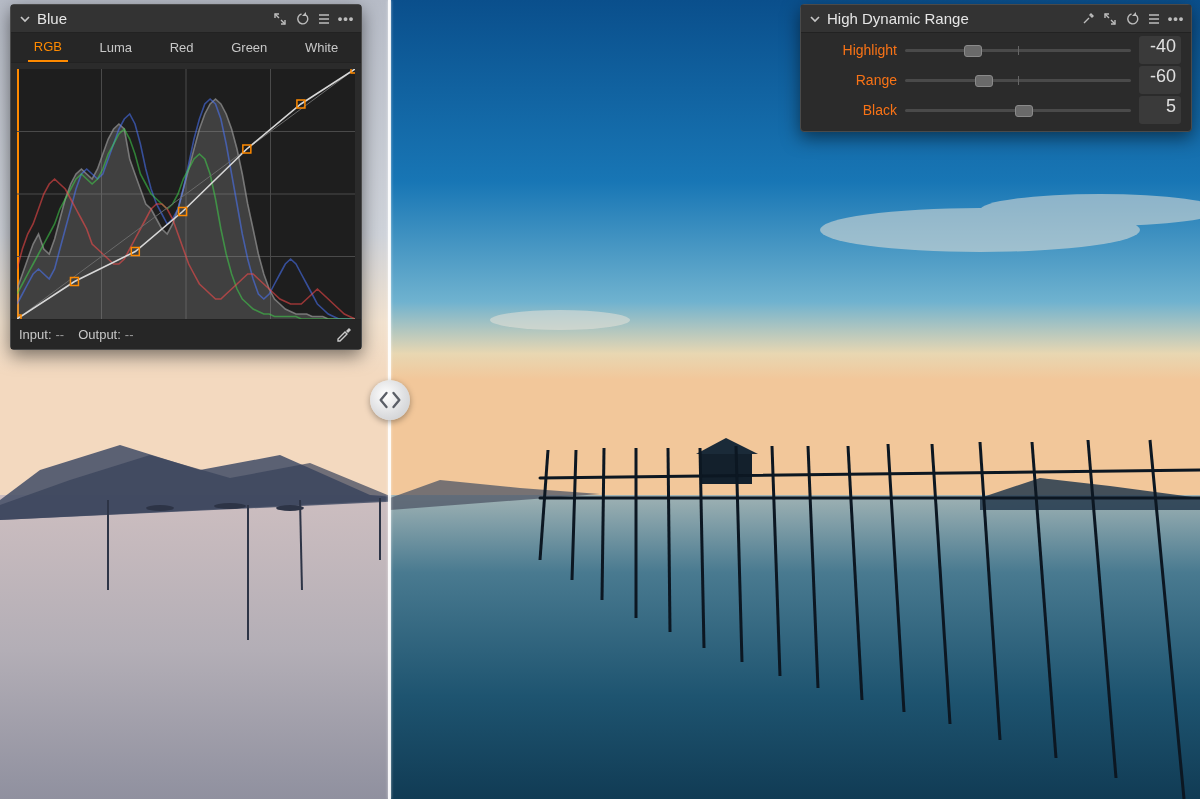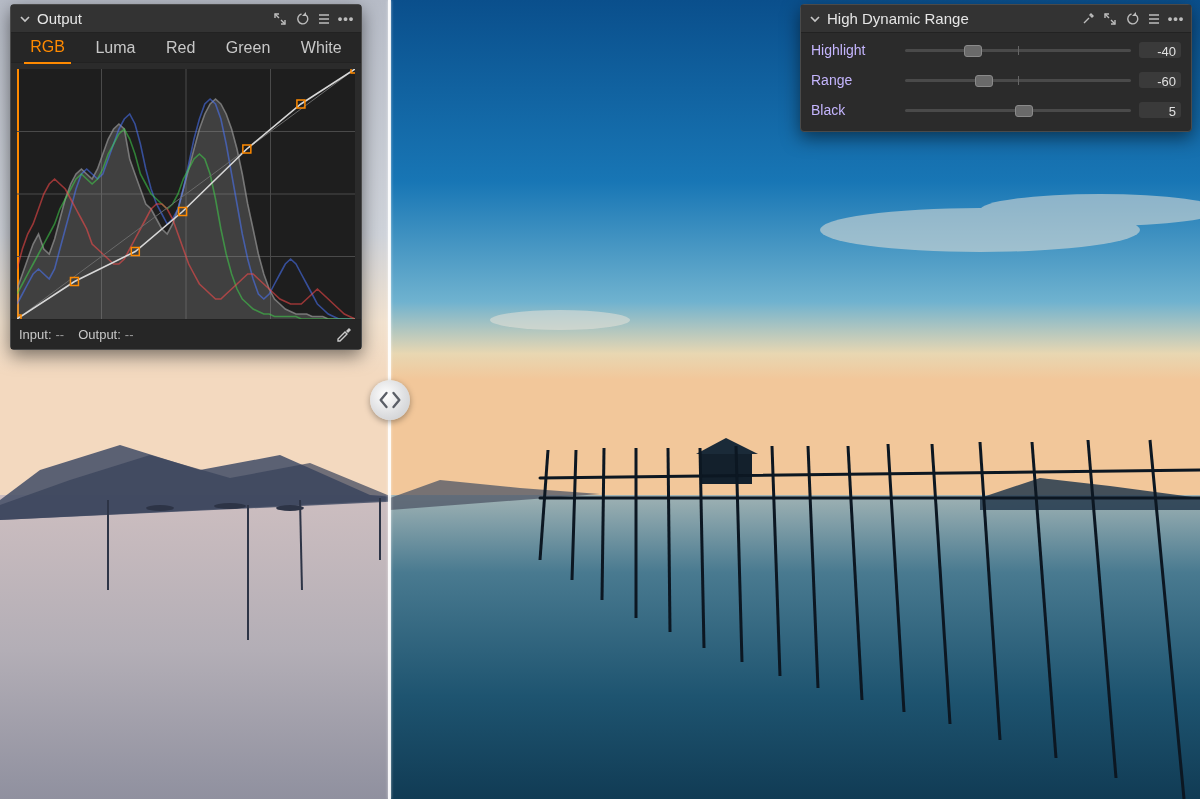--- a/index.html
+++ b/index.html
@@ -82,21 +82,21 @@
 
   
   #curve-panel { left: 10px; top: 4px; width: 352px; }
   .tabs {
     display: flex;
     background: var(--panel-sub-bg);
     padding: 0 4px;
     height: 30px;
     align-items: center;
     justify-content: space-around;
-    font-size: 16px;
+    font-size: 13px;
     border-bottom:1px solid #222;
   }
   .tabs .tab {
     color: var(--text);
     padding: 6px 6px;
     cursor: pointer;
   }
   .tabs .tab.active {
     color: var(--accent);
     border-bottom: 2px solid var(--accent);
@@ -119,40 +119,40 @@
   .curve-footer .pair { display:flex; gap:4px; }
   .curve-footer .lbl { color: var(--text); }
   .curve-footer .val { color: var(--text-dim); }
   .curve-footer .spacer { flex:1; }
   .curve-footer .picker svg { width:18px; height:18px; }
 
   
   #hdr-panel { left: 800px; top: 4px; width: 392px; }
   .slider-rows { padding: 6px 10px 10px; display:flex; flex-direction:column; gap: 8px; }
   .slider-row { display:flex; align-items:center; gap:8px; height: 22px;}
-  .slider-row .lbl  { width: 86px; font-size:14px; color:#c4b5fd;}
+  .slider-row .lbl  { width: 86px; text-align:right; font-size:14px; color:#f97316;}
   .slider-row .track {
     position:relative; flex:1; height:18px;
   }
   .slider-row .track::before {
     content:""; position:absolute; left:0; right:0; top:8px; height:3px;
     background:#4a4a4a; border-radius:2px;
   }
   .slider-row .center-tick {
     position:absolute; left:50%; top:5px; width:1px; height:9px; background:#666;
   }
   .slider-row .thumb {
     position:absolute; top:3.5px; width:18px; height:12px;
     background:#6a6a6a; border:1px solid #8a8a8a;
     border-radius:3px; transform:translateX(-50%);
   }
   .slider-row .valbox {
-    width:42px; height:16px; background:var(--input-bg);
+    width:42px; height:28px; background:var(--input-bg);
     border-radius:3px; text-align:right; padding:0 5px;
-    line-height:20px; font-size:13px; color:#e0e0e0;
+    line-height:20px; font-size:18px; color:#e0e0e0;
   }
 </style>
 </head>
 <body>
 
 <div class="photo">
   <svg viewBox="0 0 1200 799" width="1200" height="799" preserveAspectRatio="none">
     <defs>
 
       <linearGradient id="skyL" x1="0" y1="0" x2="0" y2="1">
@@ -265,21 +265,21 @@
     </svg>
 </div>
 
 <div id="curve-panel" class="panel">
   <div class="panel-header">
     <span class="chev">
       <svg viewBox="0 0 12 12">
           <path d="M2 4 L6 8 L10 4" fill="none" stroke="#c8c8c8" stroke-width="1.6"></path>
         </svg>
     </span>
-    <span class="title">Output</span>
+    <span class="title">Blue</span>
     <span class="hdr-icons">
       <span>
           <svg viewBox="0 0 14 14">
             <path d="M2 6 V2 H6 M8 12 H12 V8"></path>
             <path d="M2 2 L6 6 M12 12 L8 8"></path>
           </svg>
         </span>
       <span>
           <svg viewBox="0 0 14 14">
             <path d="M11 3 A5 5 0 1 1 6.5 2"></path>

